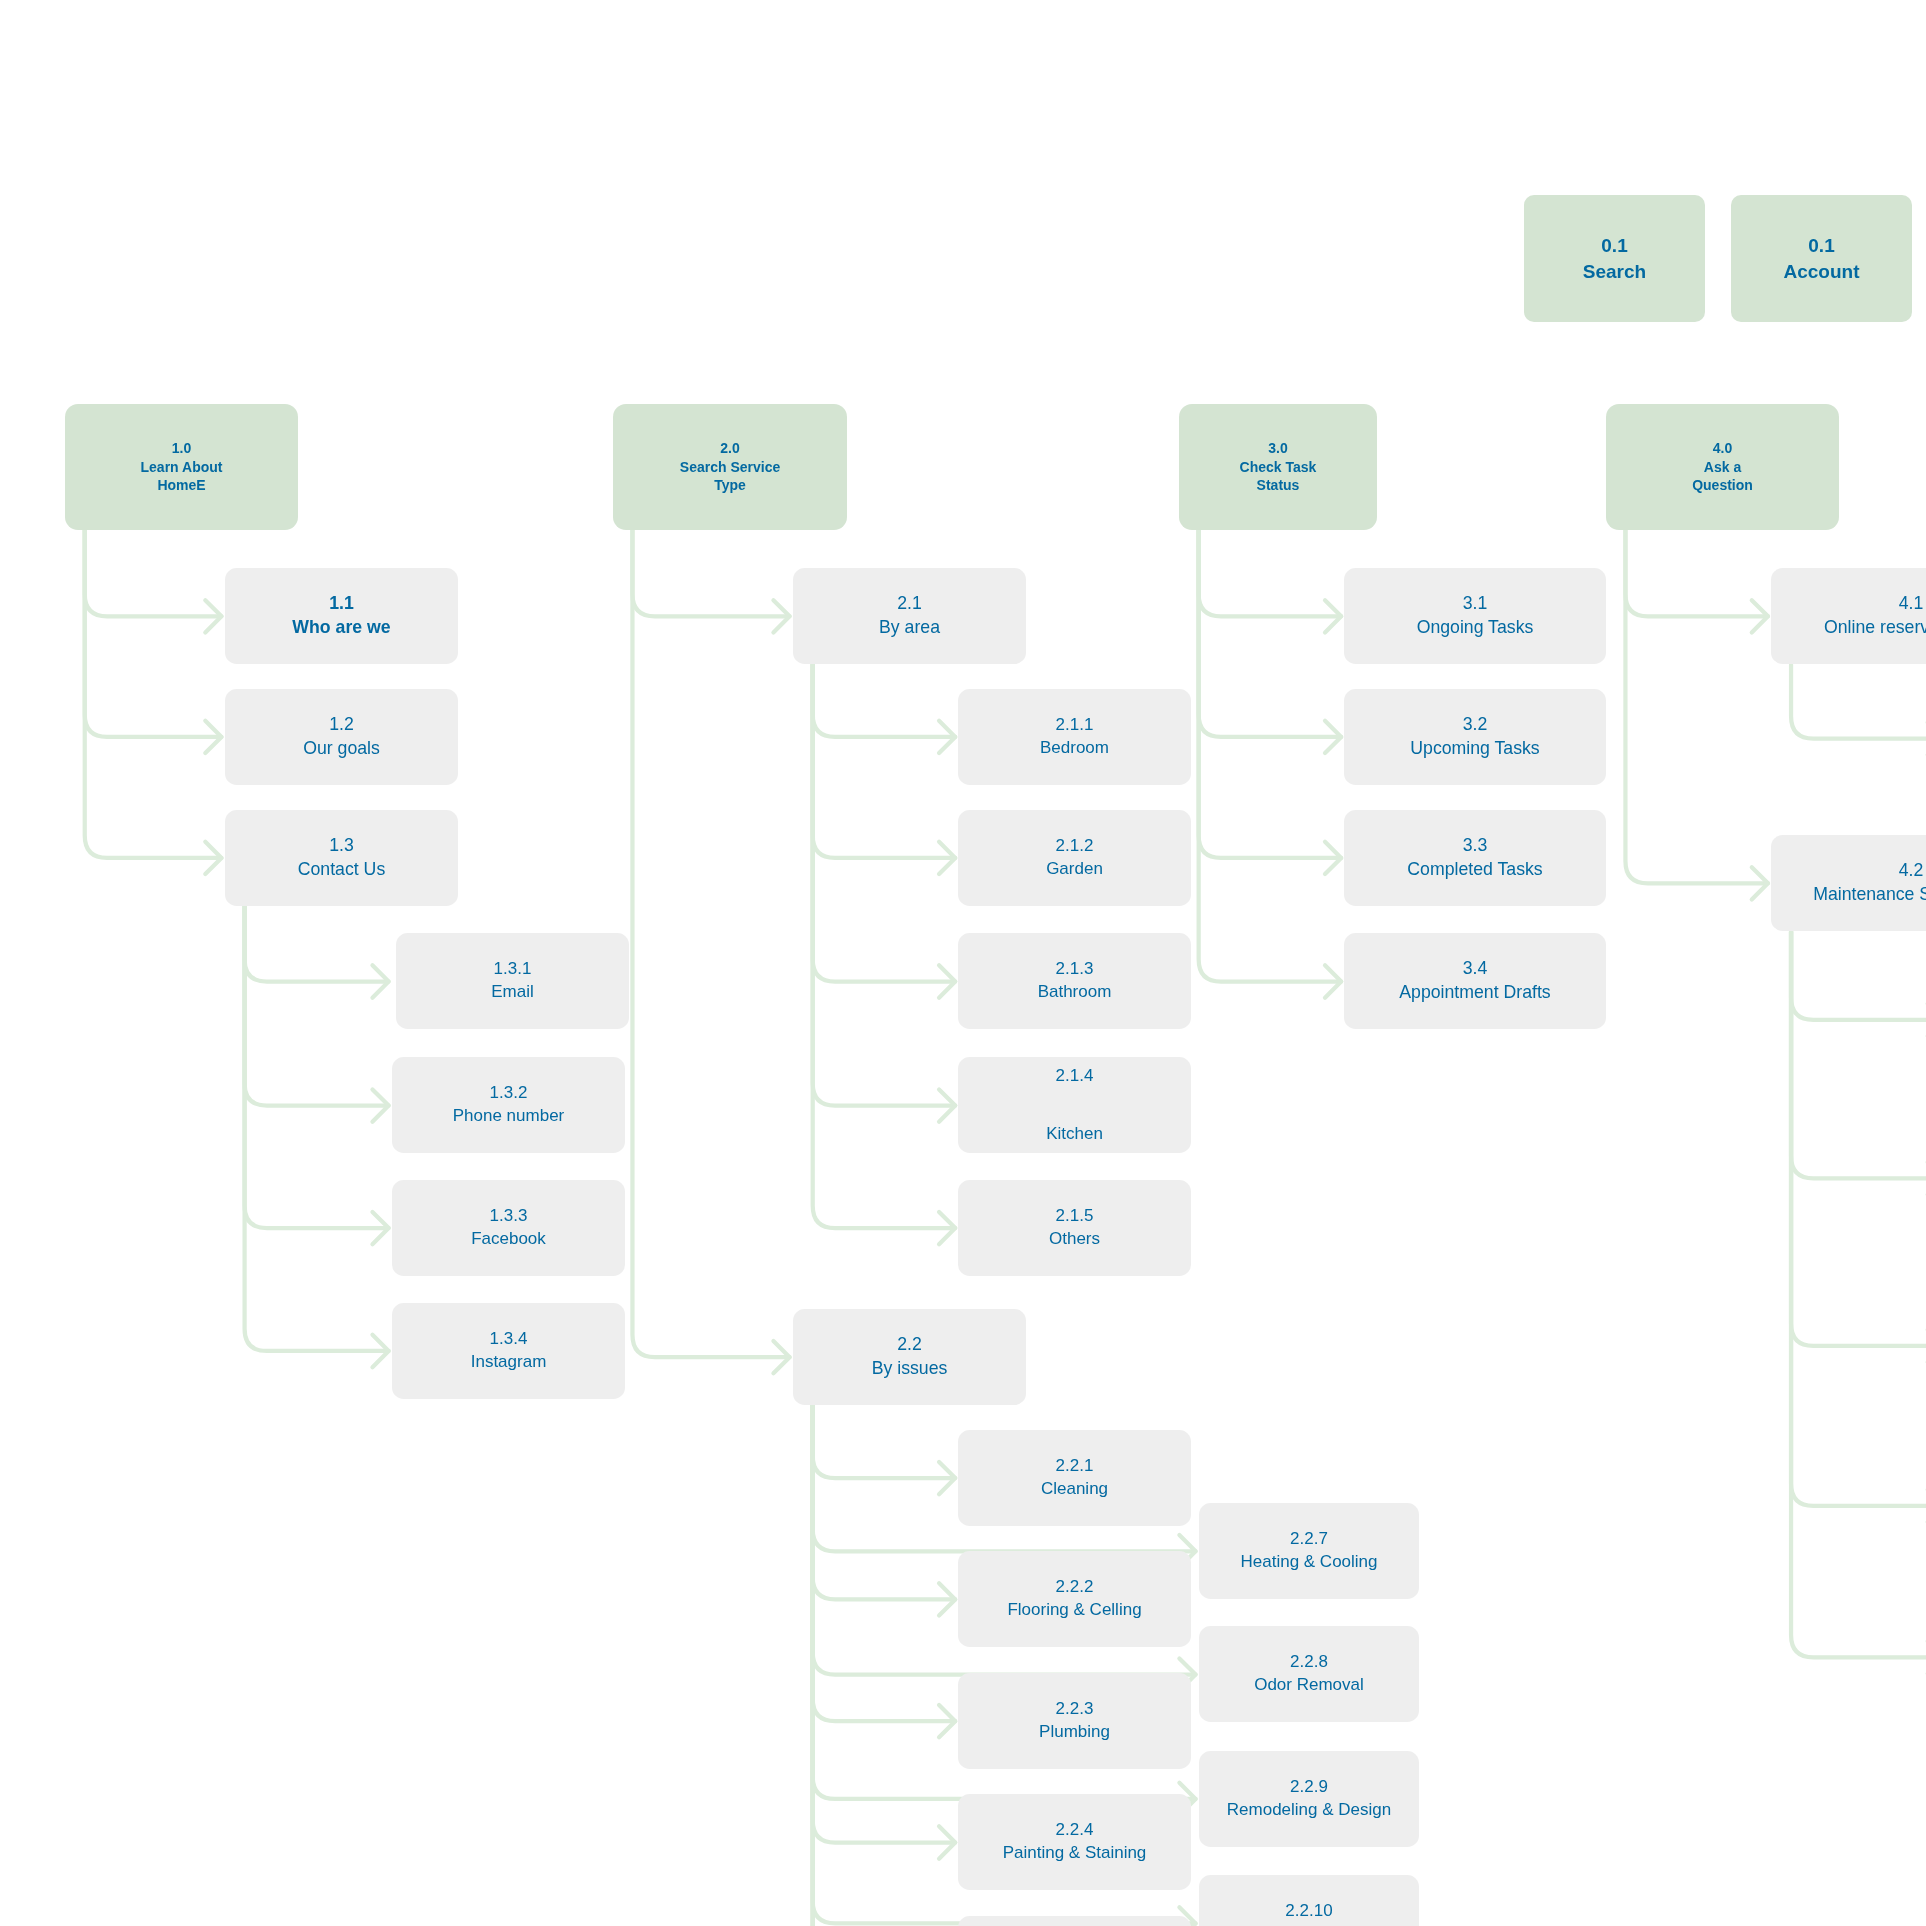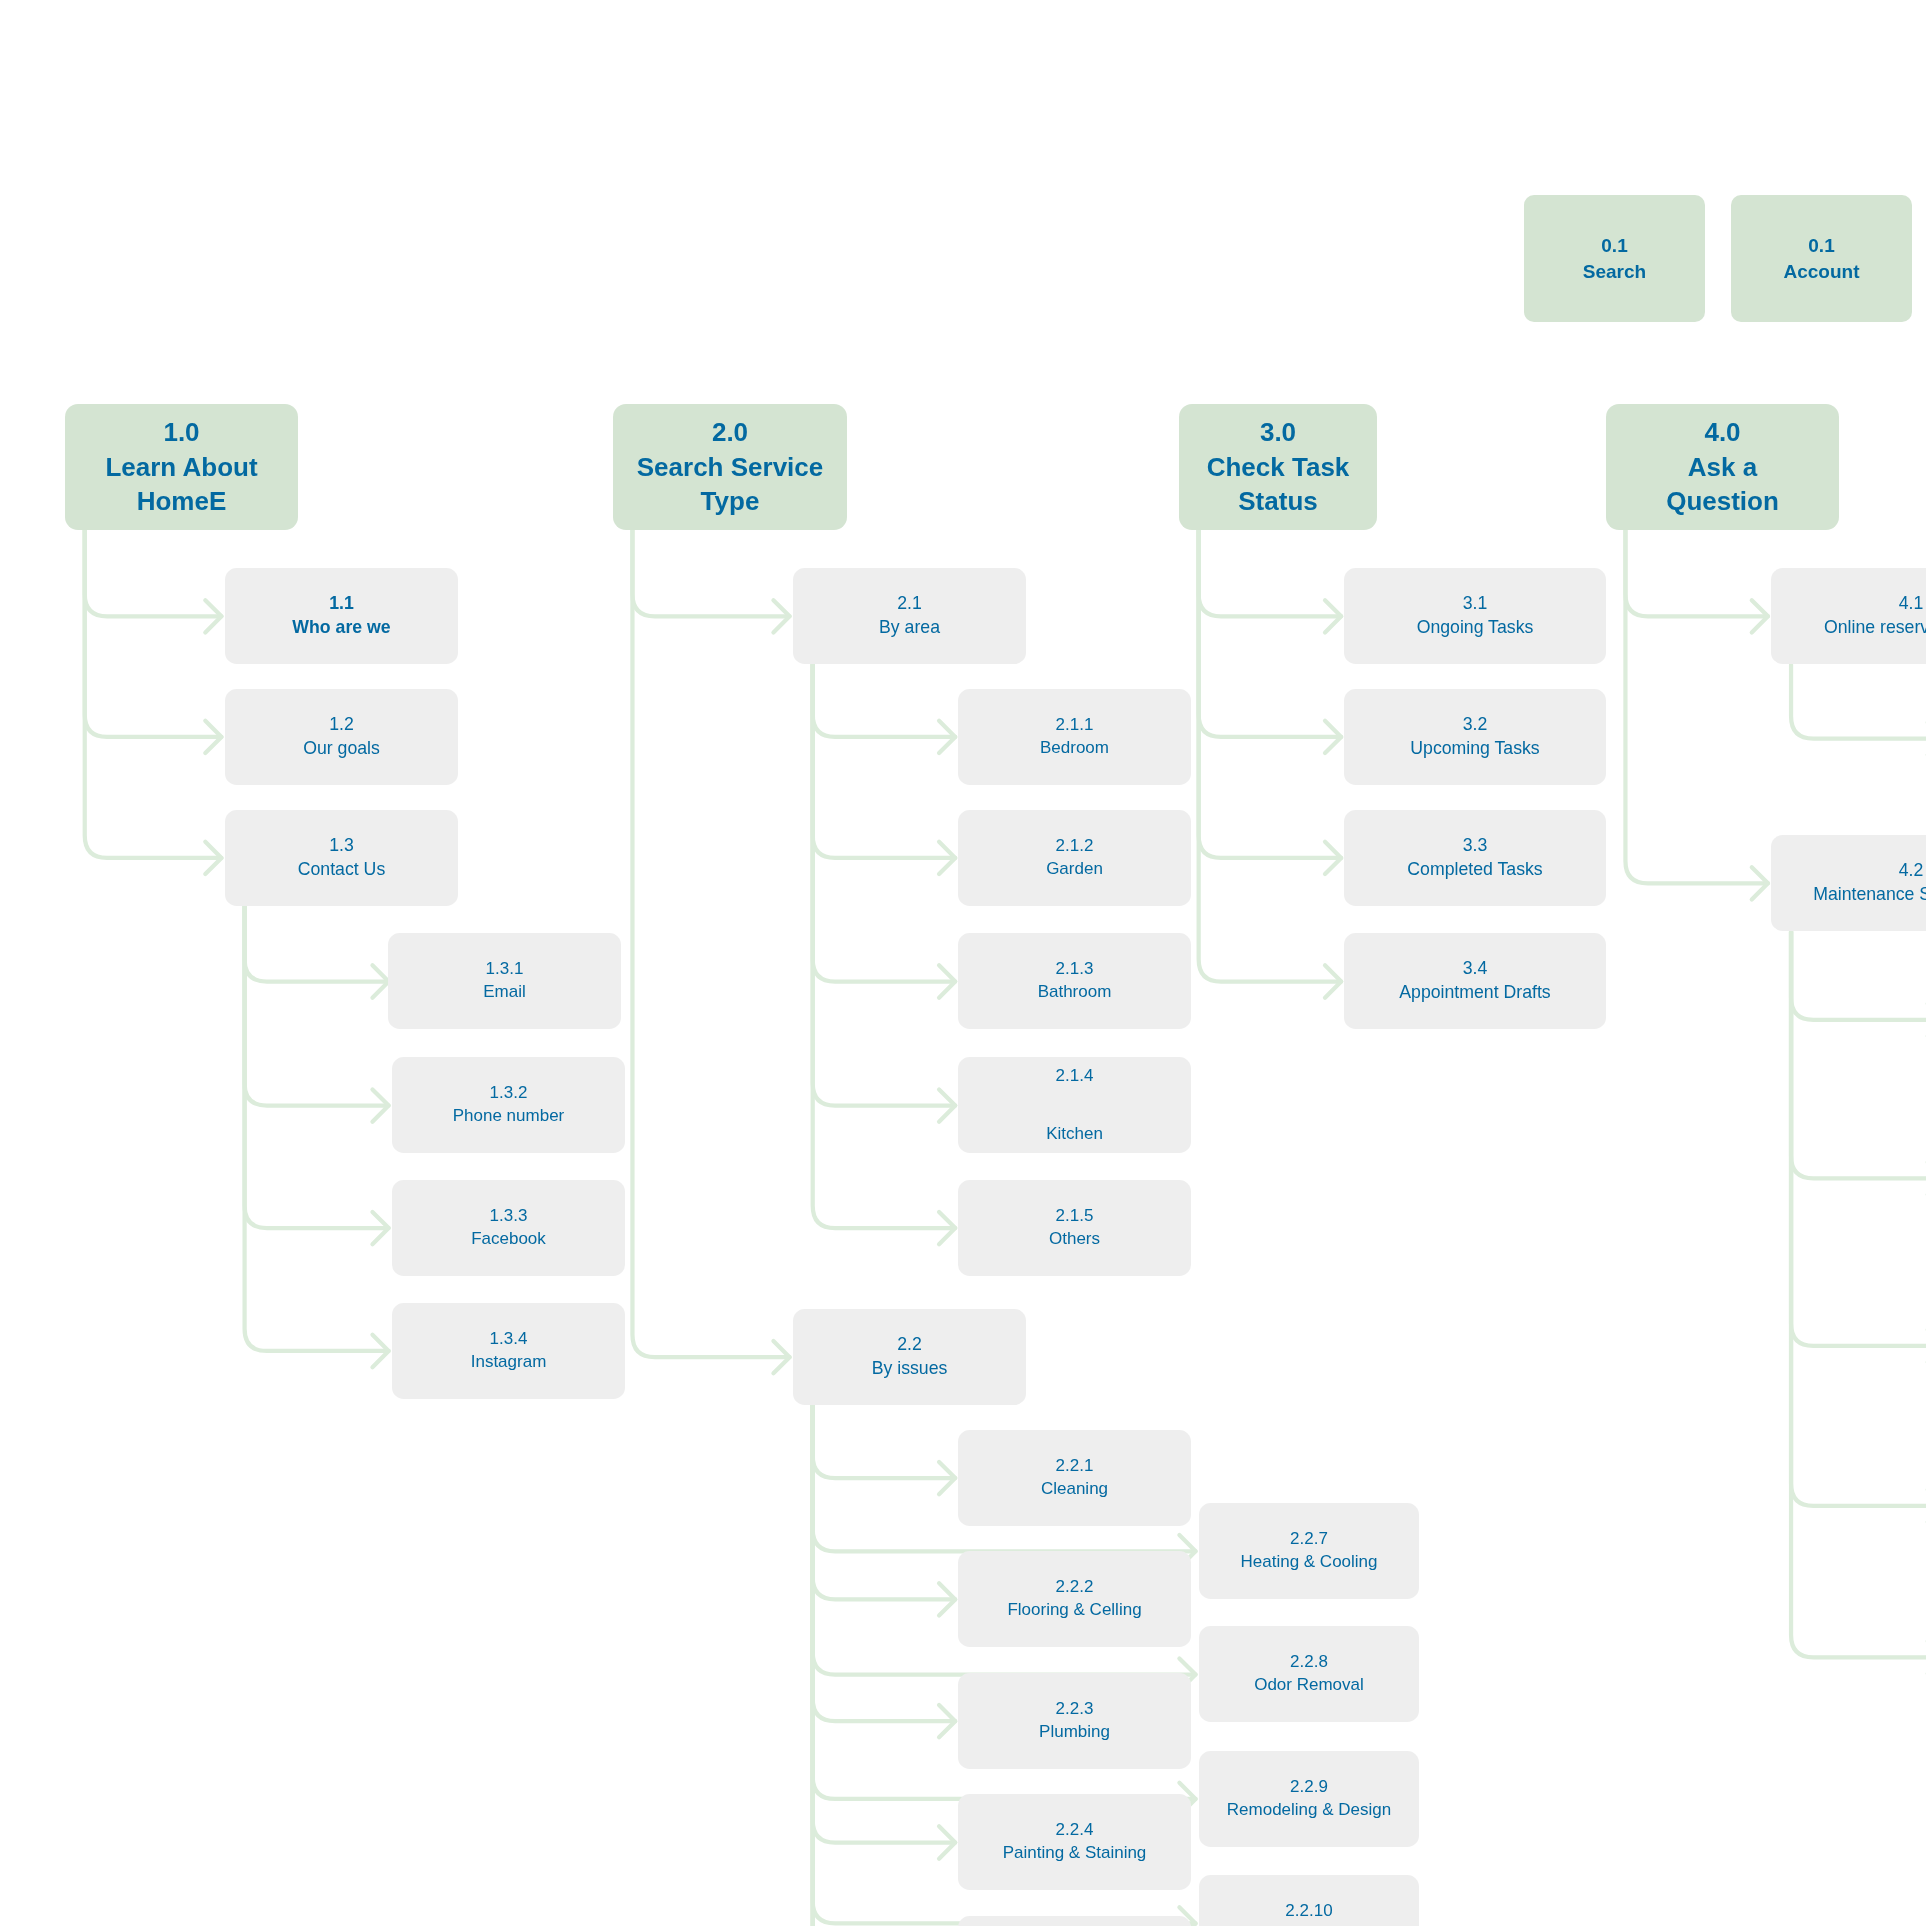--- a/index.html
+++ b/index.html
@@ -51,21 +51,21 @@
   .node .num {
     display: block;
     white-space: nowrap;
   }
   .node .lbl {
     display: block;
   }
   
   .util { font-size: 19px; border-radius: 10px; }
   
-  .sect { font-size: 26px; border-radius: 13px; }
+  .sect { font-size: 14px; border-radius: 13px; }
   
   .lv1 { font-size: 17.7px; border-radius: 11.6px; }
   
   .lv2 { font-size: 17px; border-radius: 11.6px; }
 </style>
 </head>
 <body>
 
 <div id="canvas">
   <svg id="wires" viewBox="0 0 7986 6090" preserveAspectRatio="none">
@@ -165,21 +165,21 @@
         <span class="lbl">Who are we</span>
       </div>
       <div class="node gray lv1" style="left: 225px; top: 689px; width: 233px; height: 96px;">
         <span class="num">1.2</span>
         <span class="lbl">Our goals</span>
       </div>
       <div class="node gray lv1" style="left: 225px; top: 810px; width: 233px; height: 96px;">
         <span class="num">1.3</span>
         <span class="lbl">Contact Us</span>
       </div>
-      <div class="node gray lv2" style="left: 388px; top: 933px; width: 233px; height: 96px;">
+      <div class="node gray lv2" style="left: 396px; top: 933px; width: 233px; height: 96px;">
         <span class="num">1.3.1</span>
         <span class="lbl">Email</span>
       </div>
       <div class="node gray lv2" style="left: 392px; top: 1057px; width: 233px; height: 96px;">
         <span class="num">1.3.2</span>
         <span class="lbl">Phone number</span>
       </div>
       <div class="node gray lv2" style="left: 392px; top: 1180px; width: 233px; height: 96px; text-align: center;">
         <span class="num">1.3.3</span>
         <span class="lbl">Facebook</span>

